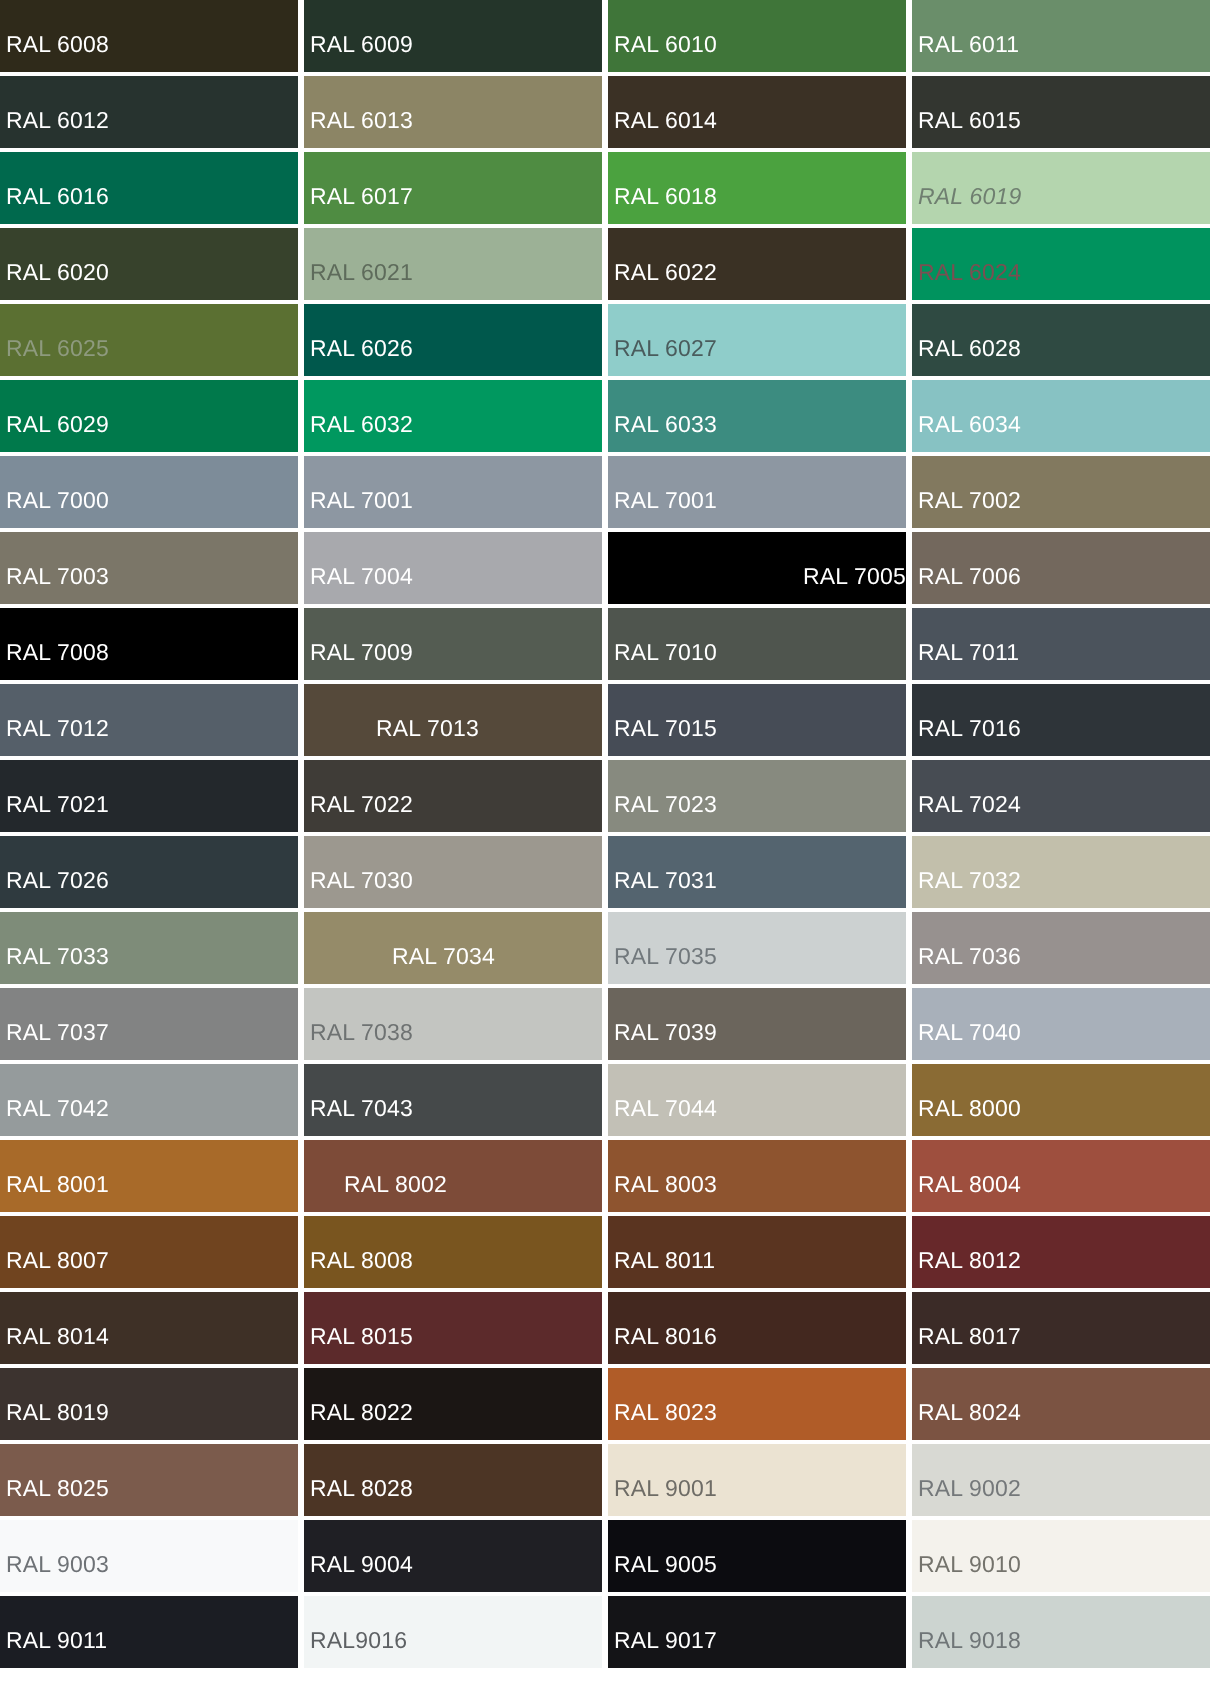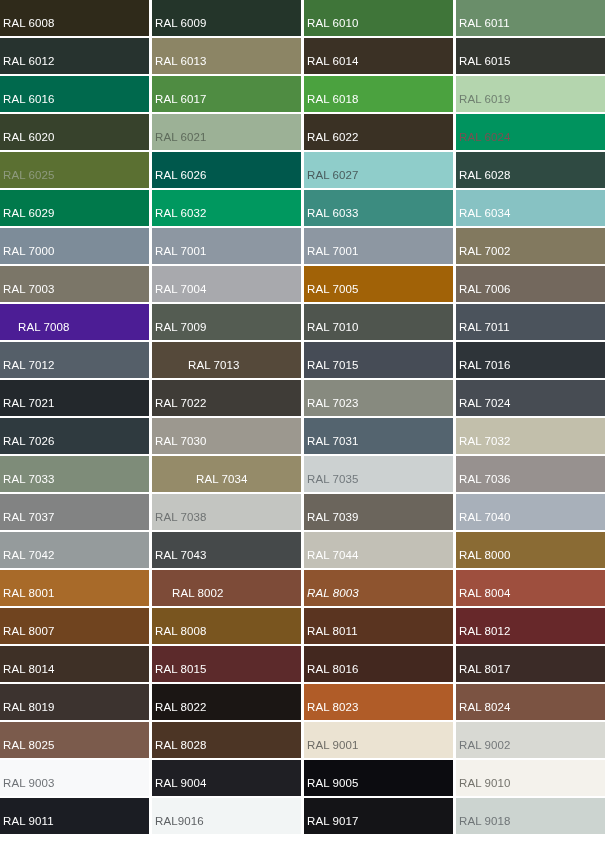--- a/index.html
+++ b/index.html
@@ -78,21 +78,21 @@
       <div class="swatch" style="background-color: rgb(0, 105, 77);">
         <span class="swatch-label" style="color: rgb(255, 255, 255);">RAL 6016</span>
       </div>
       <div class="swatch" style="background-color: rgb(79, 140, 66);">
         <span class="swatch-label" style="color: rgb(255, 255, 255);">RAL 6017</span>
       </div>
       <div class="swatch" style="background-color: rgb(75, 162, 63);">
         <span class="swatch-label" style="color: rgb(255, 255, 255);">RAL 6018</span>
       </div>
       <div class="swatch" style="background-color: rgb(180, 213, 174);">
-        <span class="swatch-label" style="color: rgb(111, 127, 112);">RAL 6019</span>
+        <span class="swatch-label" style="color: rgb(111, 127, 112); font-style: italic;">RAL 6019</span>
       </div>
       <div class="swatch" style="background-color: rgb(55, 66, 44);">
         <span class="swatch-label" style="color: rgb(255, 255, 255);">RAL 6020</span>
       </div>
       <div class="swatch" style="background-color: rgb(156, 177, 150);">
         <span class="swatch-label" style="color: rgb(94, 107, 91);">RAL 6021</span>
       </div>
       <div class="swatch" style="background-color: rgb(58, 49, 36);">
         <span class="swatch-label" style="color: rgb(255, 255, 255);">RAL 6022</span>
       </div>
@@ -134,27 +134,27 @@
       </div>
       <div class="swatch" style="background-color: rgb(130, 121, 95);">
         <span class="swatch-label" style="color: rgb(255, 255, 255);">RAL 7002</span>
       </div>
       <div class="swatch" style="background-color: rgb(123, 118, 104);">
         <span class="swatch-label" style="color: rgb(255, 255, 255);">RAL 7003</span>
       </div>
       <div class="swatch" style="background-color: rgb(168, 169, 173);">
         <span class="swatch-label" style="color: rgb(255, 255, 255);">RAL 7004</span>
       </div>
-      <div class="swatch" style="background-color: #a16207;">
+      <div class="swatch" style="background-color: #000000; justify-content: flex-end;">
         <span class="swatch-label" style="color: rgb(255, 255, 255);">RAL 7005</span>
       </div>
       <div class="swatch" style="background-color: rgb(115, 104, 93);">
         <span class="swatch-label" style="color: rgb(255, 255, 255);">RAL 7006</span>
       </div>
-      <div class="swatch" style="background-color: #4c1d95; padding-left: 15px;">
+      <div class="swatch" style="background-color: #000000;">
         <span class="swatch-label" style="color: rgb(255, 255, 255);">RAL 7008</span>
       </div>
       <div class="swatch" style="background-color: rgb(84, 92, 82);">
         <span class="swatch-label" style="color: rgb(255, 255, 255);">RAL 7009</span>
       </div>
       <div class="swatch" style="background-color: rgb(79, 85, 78);">
         <span class="swatch-label" style="color: rgb(255, 255, 255);">RAL 7010</span>
       </div>
       <div class="swatch" style="background-color: rgb(75, 83, 92);">
         <span class="swatch-label" style="color: rgb(255, 255, 255);">RAL 7011</span>
@@ -230,21 +230,21 @@
       </div>
       <div class="swatch" style="background-color: rgb(138, 107, 52);">
         <span class="swatch-label" style="color: rgb(255, 255, 255);">RAL 8000</span>
       </div>
       <div class="swatch" style="background-color: rgb(168, 106, 41);">
         <span class="swatch-label" style="color: rgb(255, 255, 255);">RAL 8001</span>
       </div>
       <div class="swatch" style="background-color: rgb(125, 75, 56);">
         <span class="swatch-label" style="color: rgb(255, 255, 255); padding-left: 20px;">RAL 8002</span>
       </div>
-      <div class="swatch" style="background-color: rgb(142, 84, 47); font-style: italic;">
+      <div class="swatch" style="background-color: rgb(142, 84, 47);">
         <span class="swatch-label" style="color: rgb(255, 255, 255);">RAL 8003</span>
       </div>
       <div class="swatch" style="background-color: rgb(158, 79, 62);">
         <span class="swatch-label" style="color: rgb(255, 255, 255);">RAL 8004</span>
       </div>
       <div class="swatch" style="background-color: rgb(112, 68, 31);">
         <span class="swatch-label" style="color: rgb(255, 255, 255);">RAL 8007</span>
       </div>
       <div class="swatch" style="background-color: rgb(121, 85, 31);">
         <span class="swatch-label" style="color: rgb(255, 255, 255);">RAL 8008</span>

